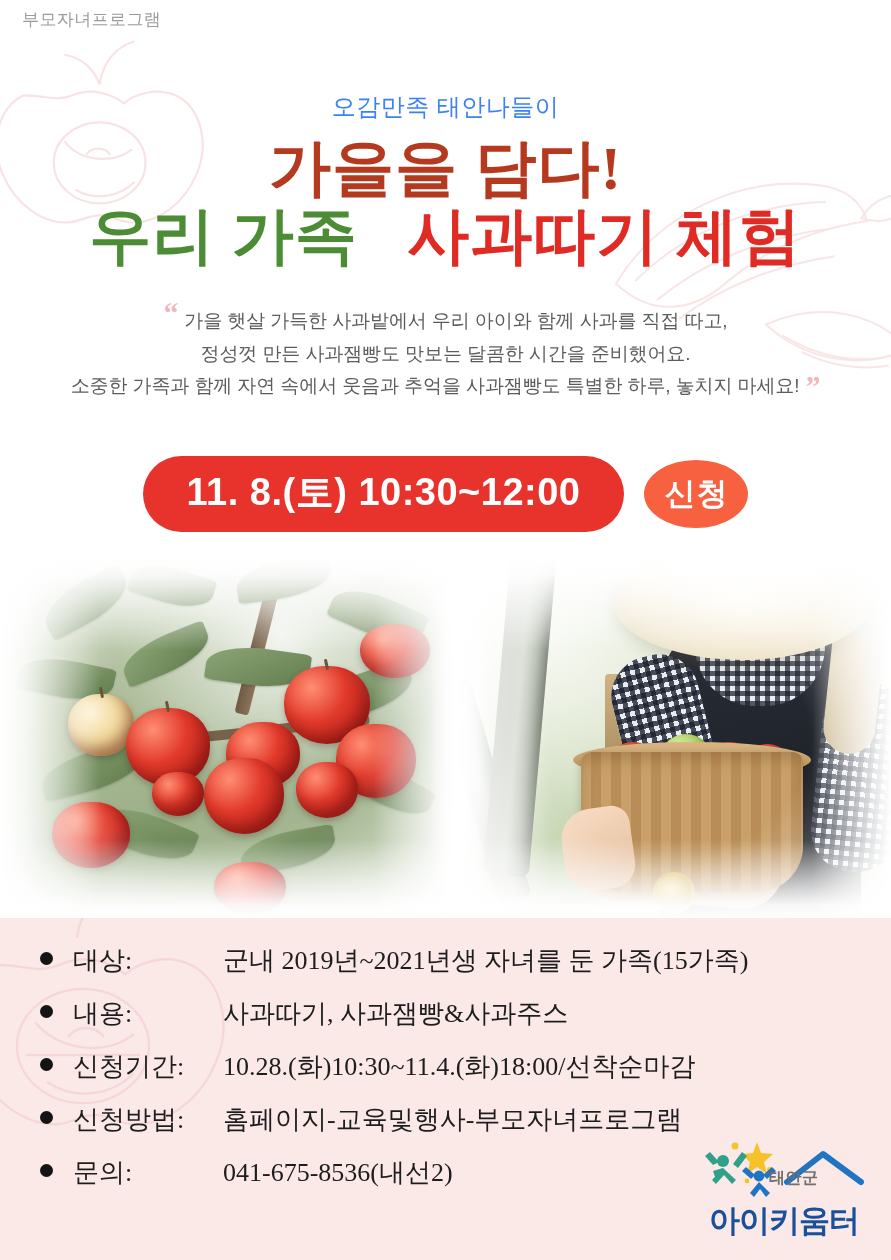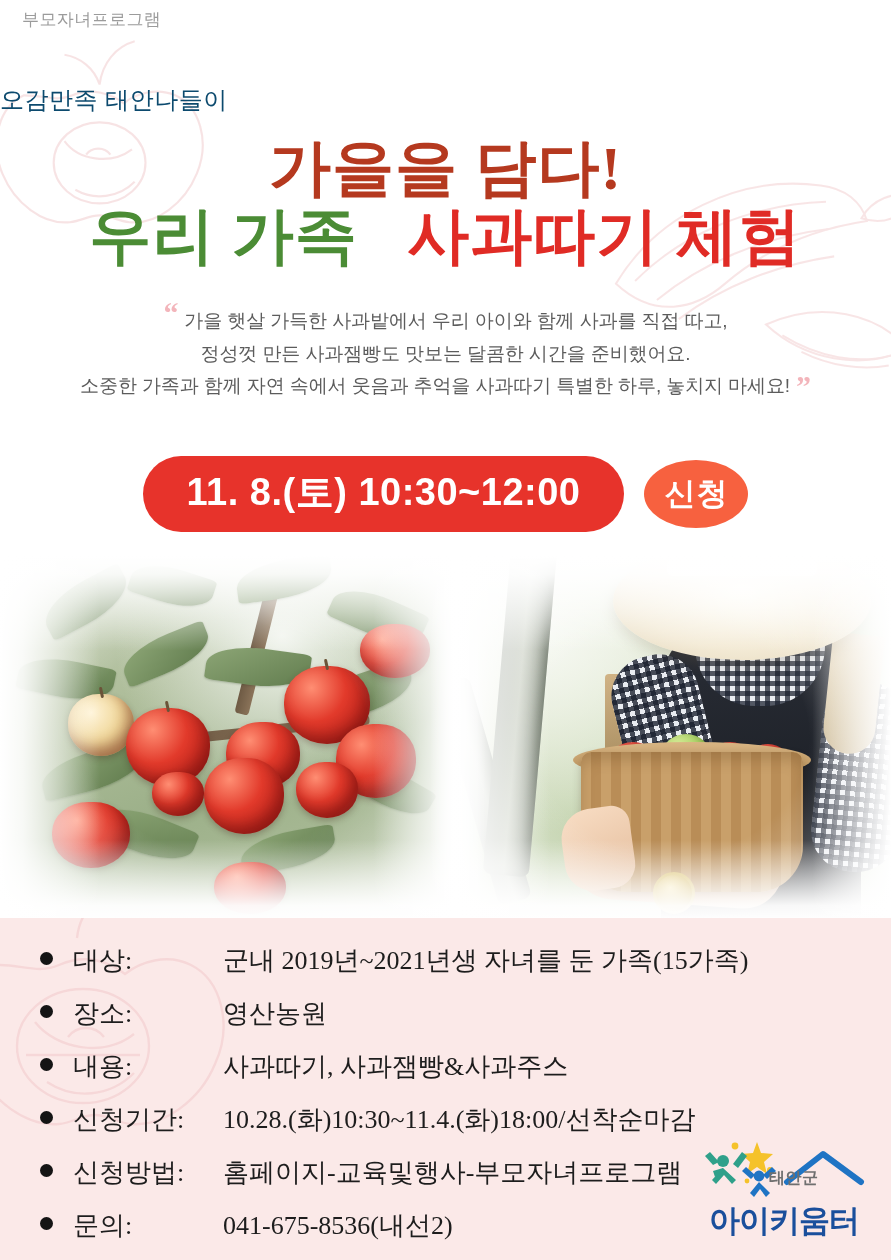--- a/index.html
+++ b/index.html
@@ -26,22 +26,22 @@
   
   .kicker {
     position:absolute; left:22px; top:8px;
     font-size:17px; color:#9b9b9b; letter-spacing:.4px;
     font-family:"Liberation Serif", serif;
     white-space:nowrap;
   }
 
   
   .sub-title {
-    position:absolute; top:84px; left:0; width:891px;
-    font-size:24px; color:#0c4a6e;
+    position:absolute; top:91px; left:0; width:891px;
+    text-align:center; font-size:24px; color:#3b82f6;
     letter-spacing:.5px;
     font-family:"Liberation Sans", sans-serif;
   }
   .title-1 {
     position:absolute; top:136px; left:0; width:891px;
     text-align:center;
     font-size:62px; font-weight:bold; color:#b5391f;
     letter-spacing:1px; line-height:1.05;
     font-family:"Liberation Serif", serif;
   }
@@ -336,21 +336,21 @@
     <span>&nbsp;</span>
     <span class="t-red">사과따기 체험</span>
   </div>
 
   <div class="desc-wrap">
     <div class="desc-line">
       <span class="q-open">“</span><span>가을 햇살 가득한 사과밭에서 우리 아이와 함께 사과를 직접 따고,</span>
     </div>
     <div class="desc-line">정성껏 만든 사과잼빵도 맛보는 달콤한 시간을 준비했어요.</div>
     <div class="desc-line">
-      <span>소중한 가족과 함께 자연 속에서 웃음과 추억을 사과따기 특별한 하루, 놓치지 마세요!</span><span class="q-close">”</span>
+      <span>소중한 가족과 함께 자연 속에서 웃음과 추억을 사과잼빵도 특별한 하루, 놓치지 마세요!</span><span class="q-close">”</span>
     </div>
   </div>
 
   <div class="pill-row">
     <div class="date-pill">11. 8.(토) 10:30~12:00</div>
     <div class="apply-badge">신청</div>
   </div>
 
   <div class="photos">
 
@@ -431,25 +431,20 @@
     </svg>
 
     <ul class="info-list">
       <li class="info-item">
         <span class="bullet"></span>
         <span class="lbl"><span>대</span><span class="sp"></span><span>상</span>:</span>
         <span class="val">군내 2019년~2021년생 자녀를 둔 가족(15가족)</span>
       </li>
       <li class="info-item">
         <span class="bullet"></span>
-        <span class="lbl"><span>장</span><span class="sp"></span><span>소</span>:</span>
-        <span class="val">영산농원</span>
-      </li>
-      <li class="info-item">
-        <span class="bullet"></span>
         <span class="lbl"><span>내</span><span class="sp"></span><span>용</span>:</span>
         <span class="val">사과따기, 사과잼빵&amp;사과주스</span>
       </li>
       <li class="info-item">
         <span class="bullet"></span>
         <span class="lbl"><span>신청기간</span>:</span>
         <span class="val">10.28.(화)10:30~11.4.(화)18:00/선착순마감</span>
       </li>
       <li class="info-item">
         <span class="bullet"></span>

